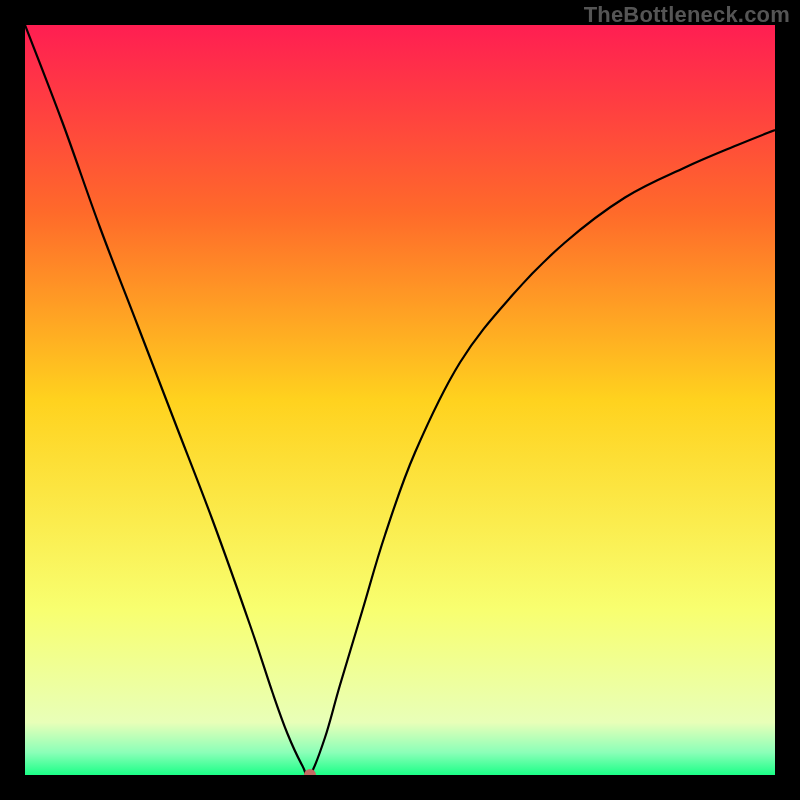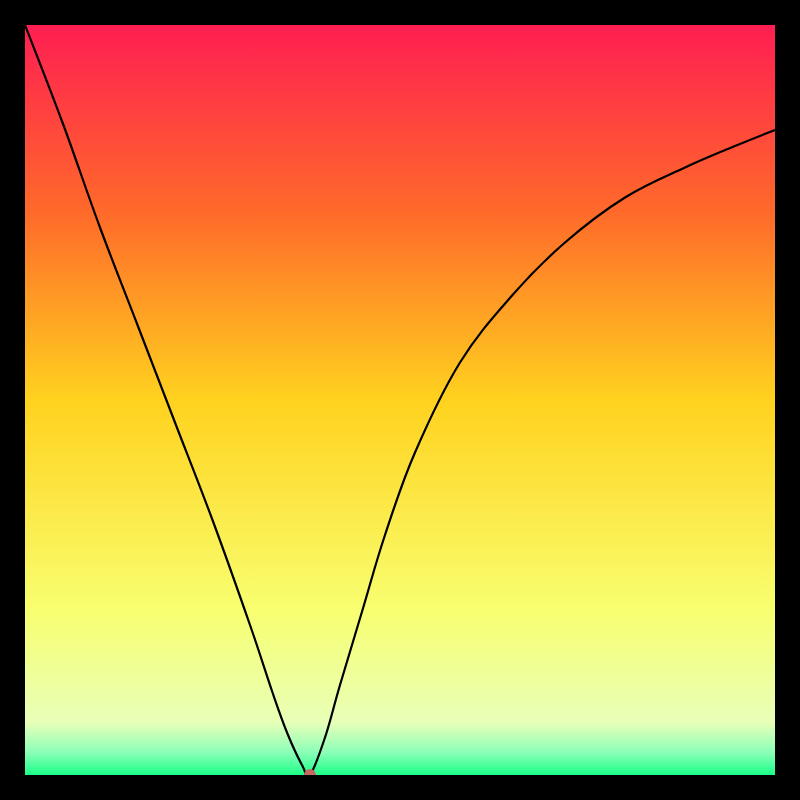--- a/index.html
+++ b/index.html
@@ -32,20 +32,21 @@
     left: 25px;
     top: 25px;
     width: 750px;
     height: 750px;
   }
 </style>
 </head>
 <body>
 
 <div class="frame">
+  <div class="watermark">TheBottleneck.com</div>
 
   <svg class="plot" viewBox="0 0 750 750" preserveAspectRatio="none">
     <defs>
       <linearGradient id="bg-grad" x1="0" y1="0" x2="0" y2="1">
           <stop offset="0%" stop-color="#ff1e52"></stop>
           <stop offset="25%" stop-color="#ff6a2a"></stop>
           <stop offset="50%" stop-color="#ffd21e"></stop>
           <stop offset="78%" stop-color="#f8ff70"></stop>
           <stop offset="93%" stop-color="#e8ffb8"></stop>
           <stop offset="97%" stop-color="#8bffb8"></stop>

